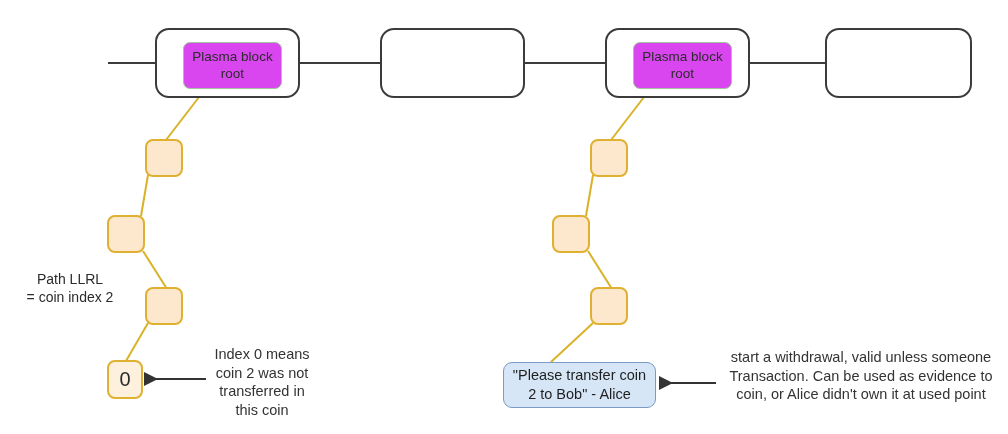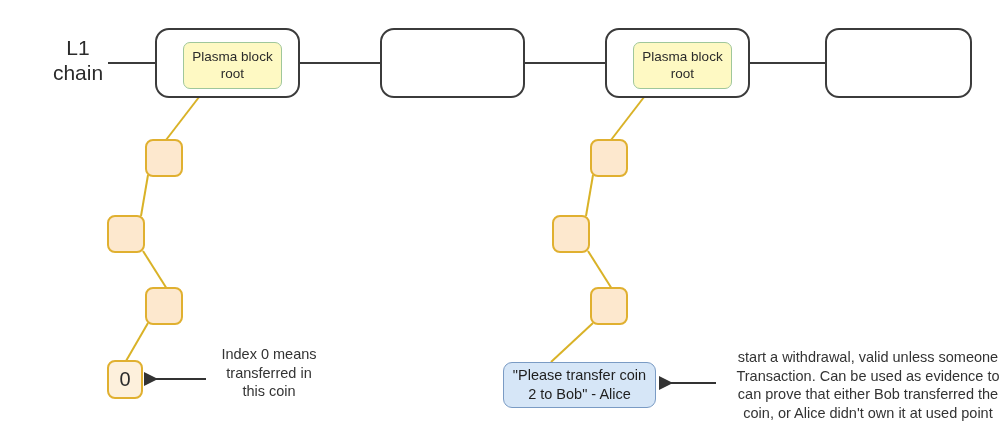--- a/index.html
+++ b/index.html
@@ -33,21 +33,21 @@
     box-sizing: border-box;
     border: 2px solid #3b3b3b;
     border-radius: 14px;
     background: #ffffff;
   }
   .plasma-root {
     position: absolute;
     box-sizing: border-box;
     border: 1.5px solid #9fc79b;
     border-radius: 7px;
-    background: #fef9c3;
+    background: #d946ef;
     display: flex;
     align-items: center;
     justify-content: center;
     text-align: center;
     line-height: 1.25;
     font-size: 13.5px;
     color: #2b2b2b;
     padding: 2px 4px;
   }
 
@@ -103,21 +103,20 @@
     padding: 2px 6px;
   }
 
   
   .annotation {
     position: absolute;
     text-align: center;
     font-size: 14.5px;
     line-height: 1.28;
     color: #333333;
-    margin-left: 7px;
   }
   .small-note {
     position: absolute;
     text-align: center;
     font-size: 14px;
     line-height: 1.3;
     color: #2b2b2b;
     white-space: pre-line;
   }
 </style>
@@ -151,56 +150,56 @@
 
     <defs>
       <marker id="arrowhead" markerWidth="7" markerHeight="7" refX="6" refY="3.5" orient="auto" markerUnits="strokeWidth">
         <polygon points="7 0, 7 7, 0 3.5" fill="#333333"></polygon>
       </marker>
     </defs>
     <line x1="206" y1="379" x2="146" y2="379" stroke="#333333" stroke-width="2" marker-end="url(#arrowhead)"></line>
     <line x1="716" y1="383" x2="661" y2="383" stroke="#333333" stroke-width="2" marker-end="url(#arrowhead)"></line>
   </svg>
 
-  <div class="chain-label" style="left:42px; top:36px; width:72px;">L1
-chain</div>
 
   <div class="l1-block" style="left:155px; top:28px; width:145px; height:70px;">
     <div class="plasma-root" style="left:26px; top:12px; width:99px; height:47px;">Plasma block
 root</div>
   </div>
 
   <div class="l1-block" style="left:380px; top:28px; width:145px; height:70px;"></div>
 
   <div class="l1-block" style="left:605px; top:28px; width:145px; height:70px;">
     <div class="plasma-root" style="left:26px; top:12px; width:99px; height:47px;">Plasma block
 root</div>
   </div>
 
   <div class="l1-block" style="left:825px; top:28px; width:147px; height:70px;"></div>
 
   <div class="merkle-node" style="left:145px; top:139px;"></div>
   <div class="merkle-node" style="left:107px; top:215px;"></div>
   <div class="merkle-node" style="left:145px; top:287px;"></div>
   <div class="leaf-node" style="left:107px; top:360px;">0</div>
 
+  <div class="small-note" style="left:15px; top:270px; width:110px;">Path LLRL
+= coin index 2</div>
 
   <div class="annotation" style="left:207px; top:345px; width:110px;">
     <div>Index 0 means</div>
+    <div>coin 2 was not</div>
     <div>transferred in</div>
     <div>this coin</div>
   </div>
 
   <div class="merkle-node" style="left:590px; top:139px;"></div>
   <div class="merkle-node" style="left:552px; top:215px;"></div>
   <div class="merkle-node" style="left:590px; top:287px;"></div>
 
   <div class="tx-box" style="left:503px; top:362px; width:153px; height:46px; white-space:pre-line;">"Please transfer coin
 2 to Bob" - Alice</div>
 
   <div class="annotation" style="left:716px; top:348px; width:290px;">
     <div>start a withdrawal, valid unless someone</div>
     <div>Transaction. Can be used as evidence to</div>
-    <div>can prove that either Bob transferred the</div>
     <div>coin, or Alice didn't own it at used point</div>
   </div>
 
 </div>
 
 </body></html>

